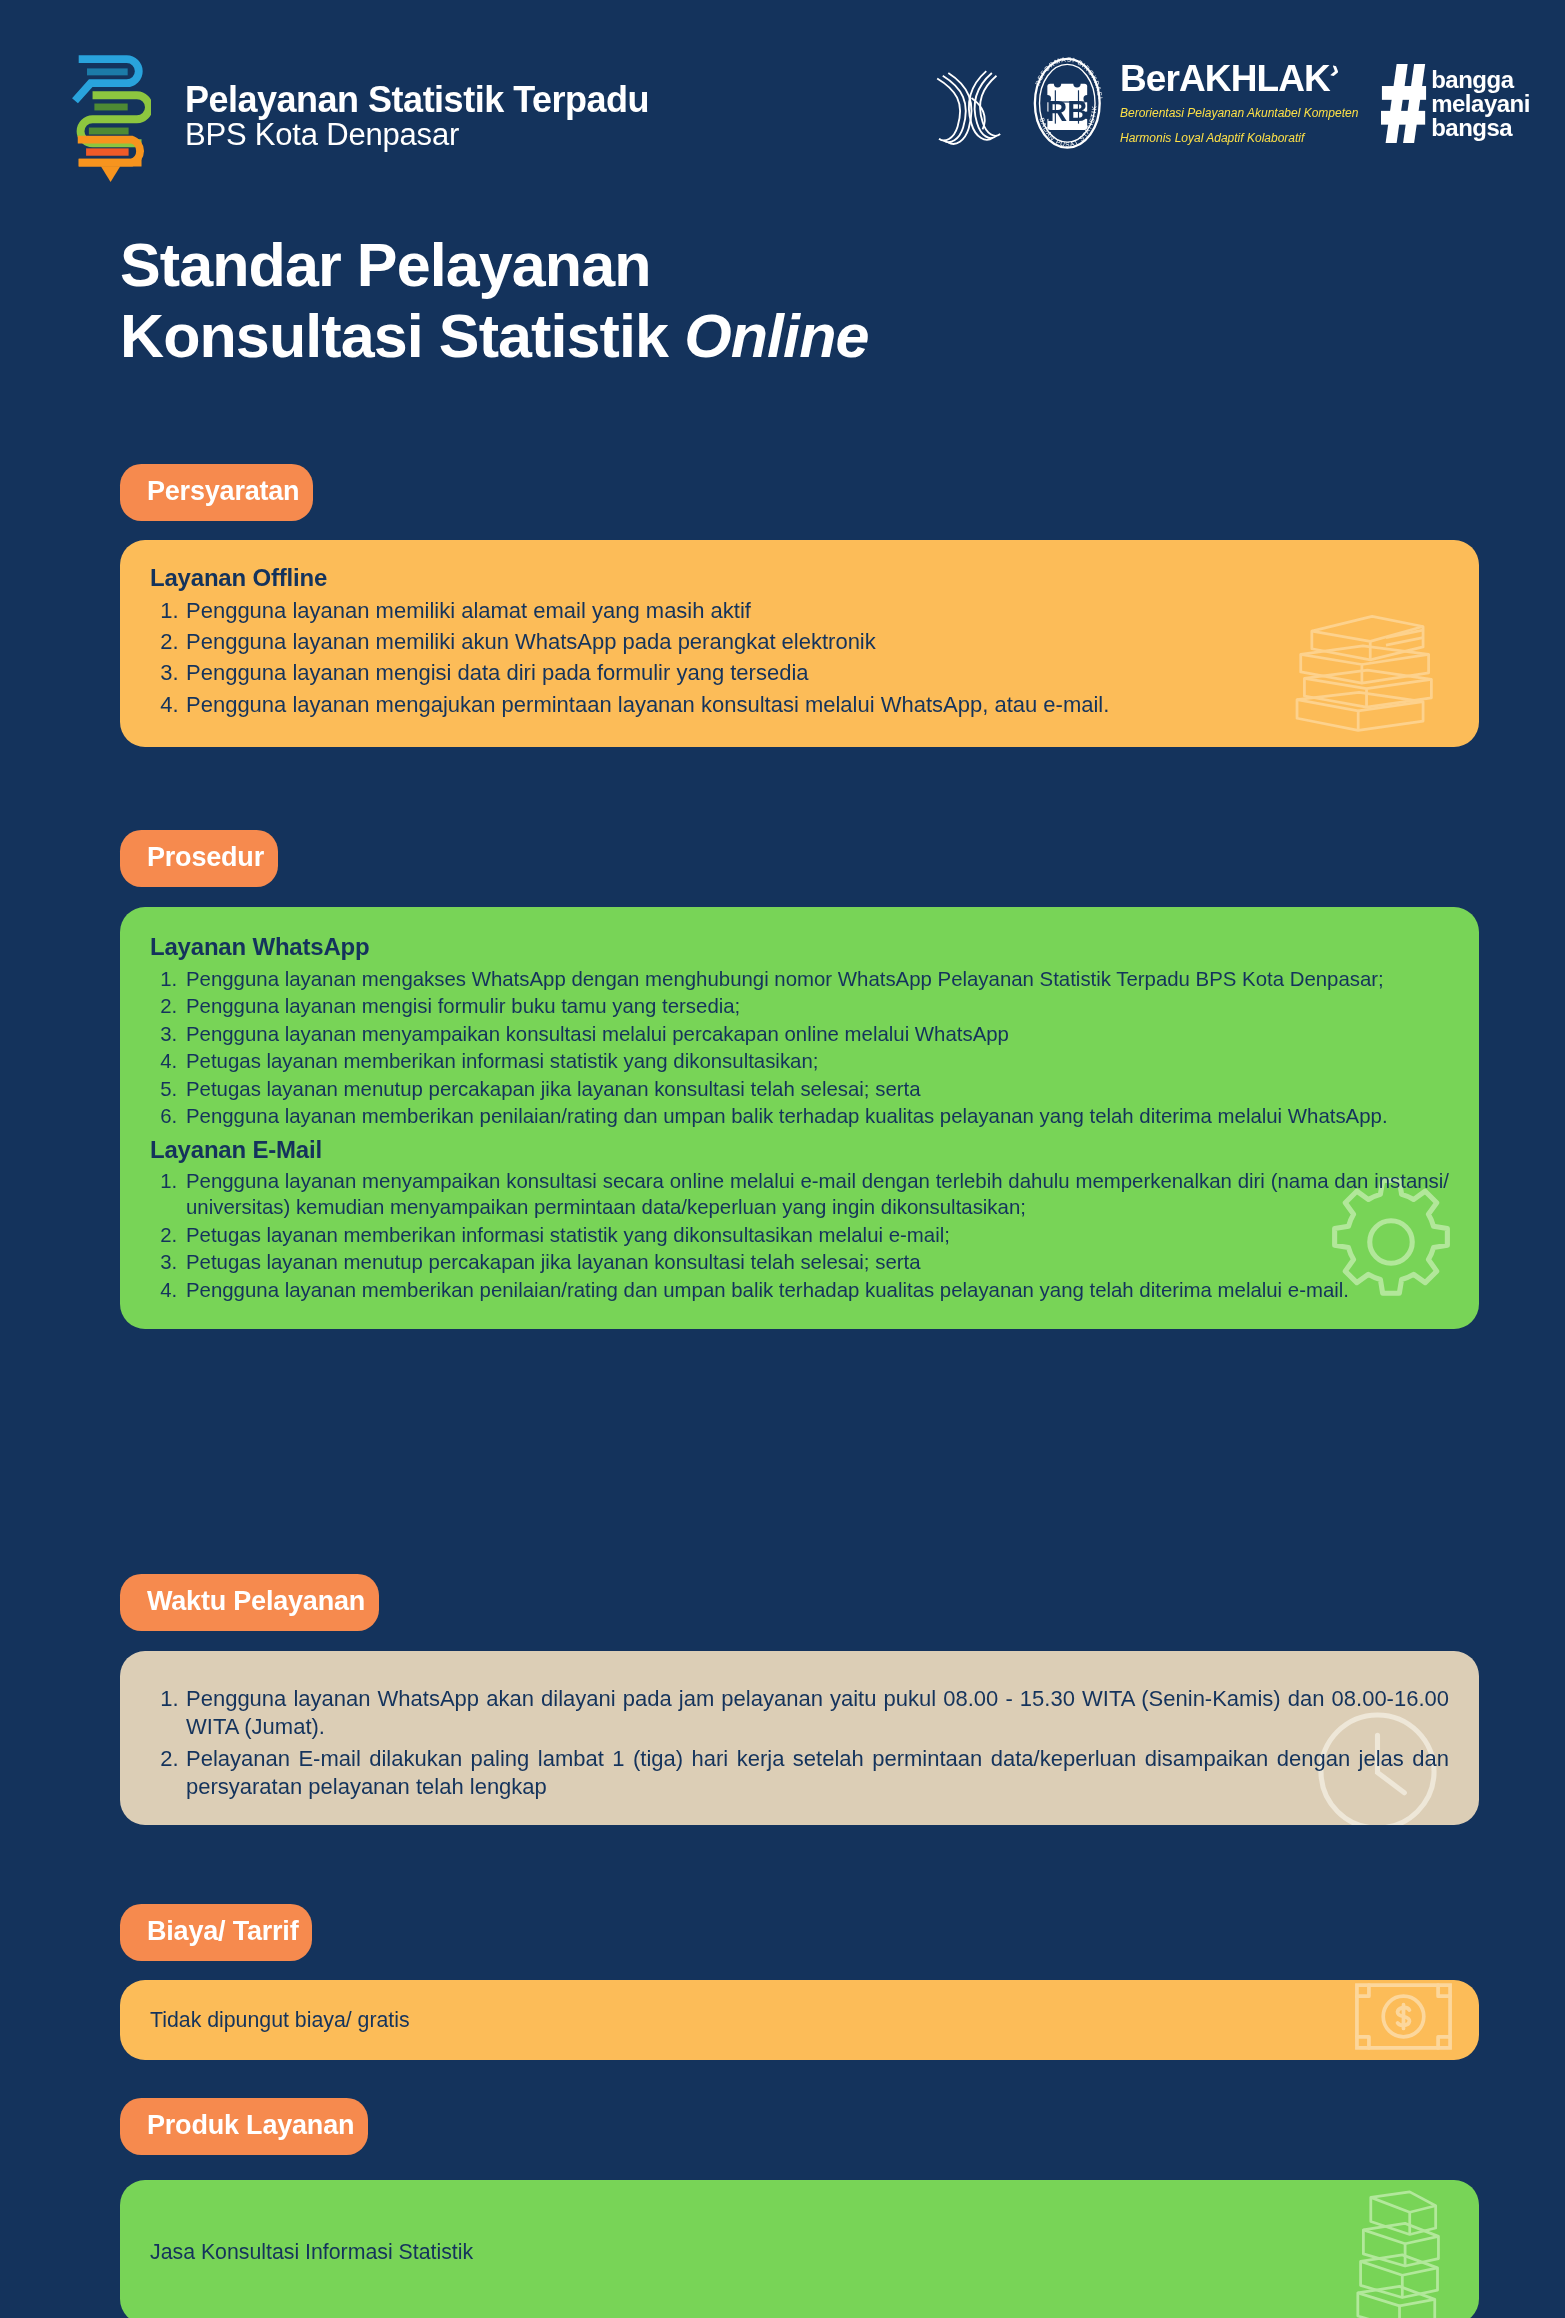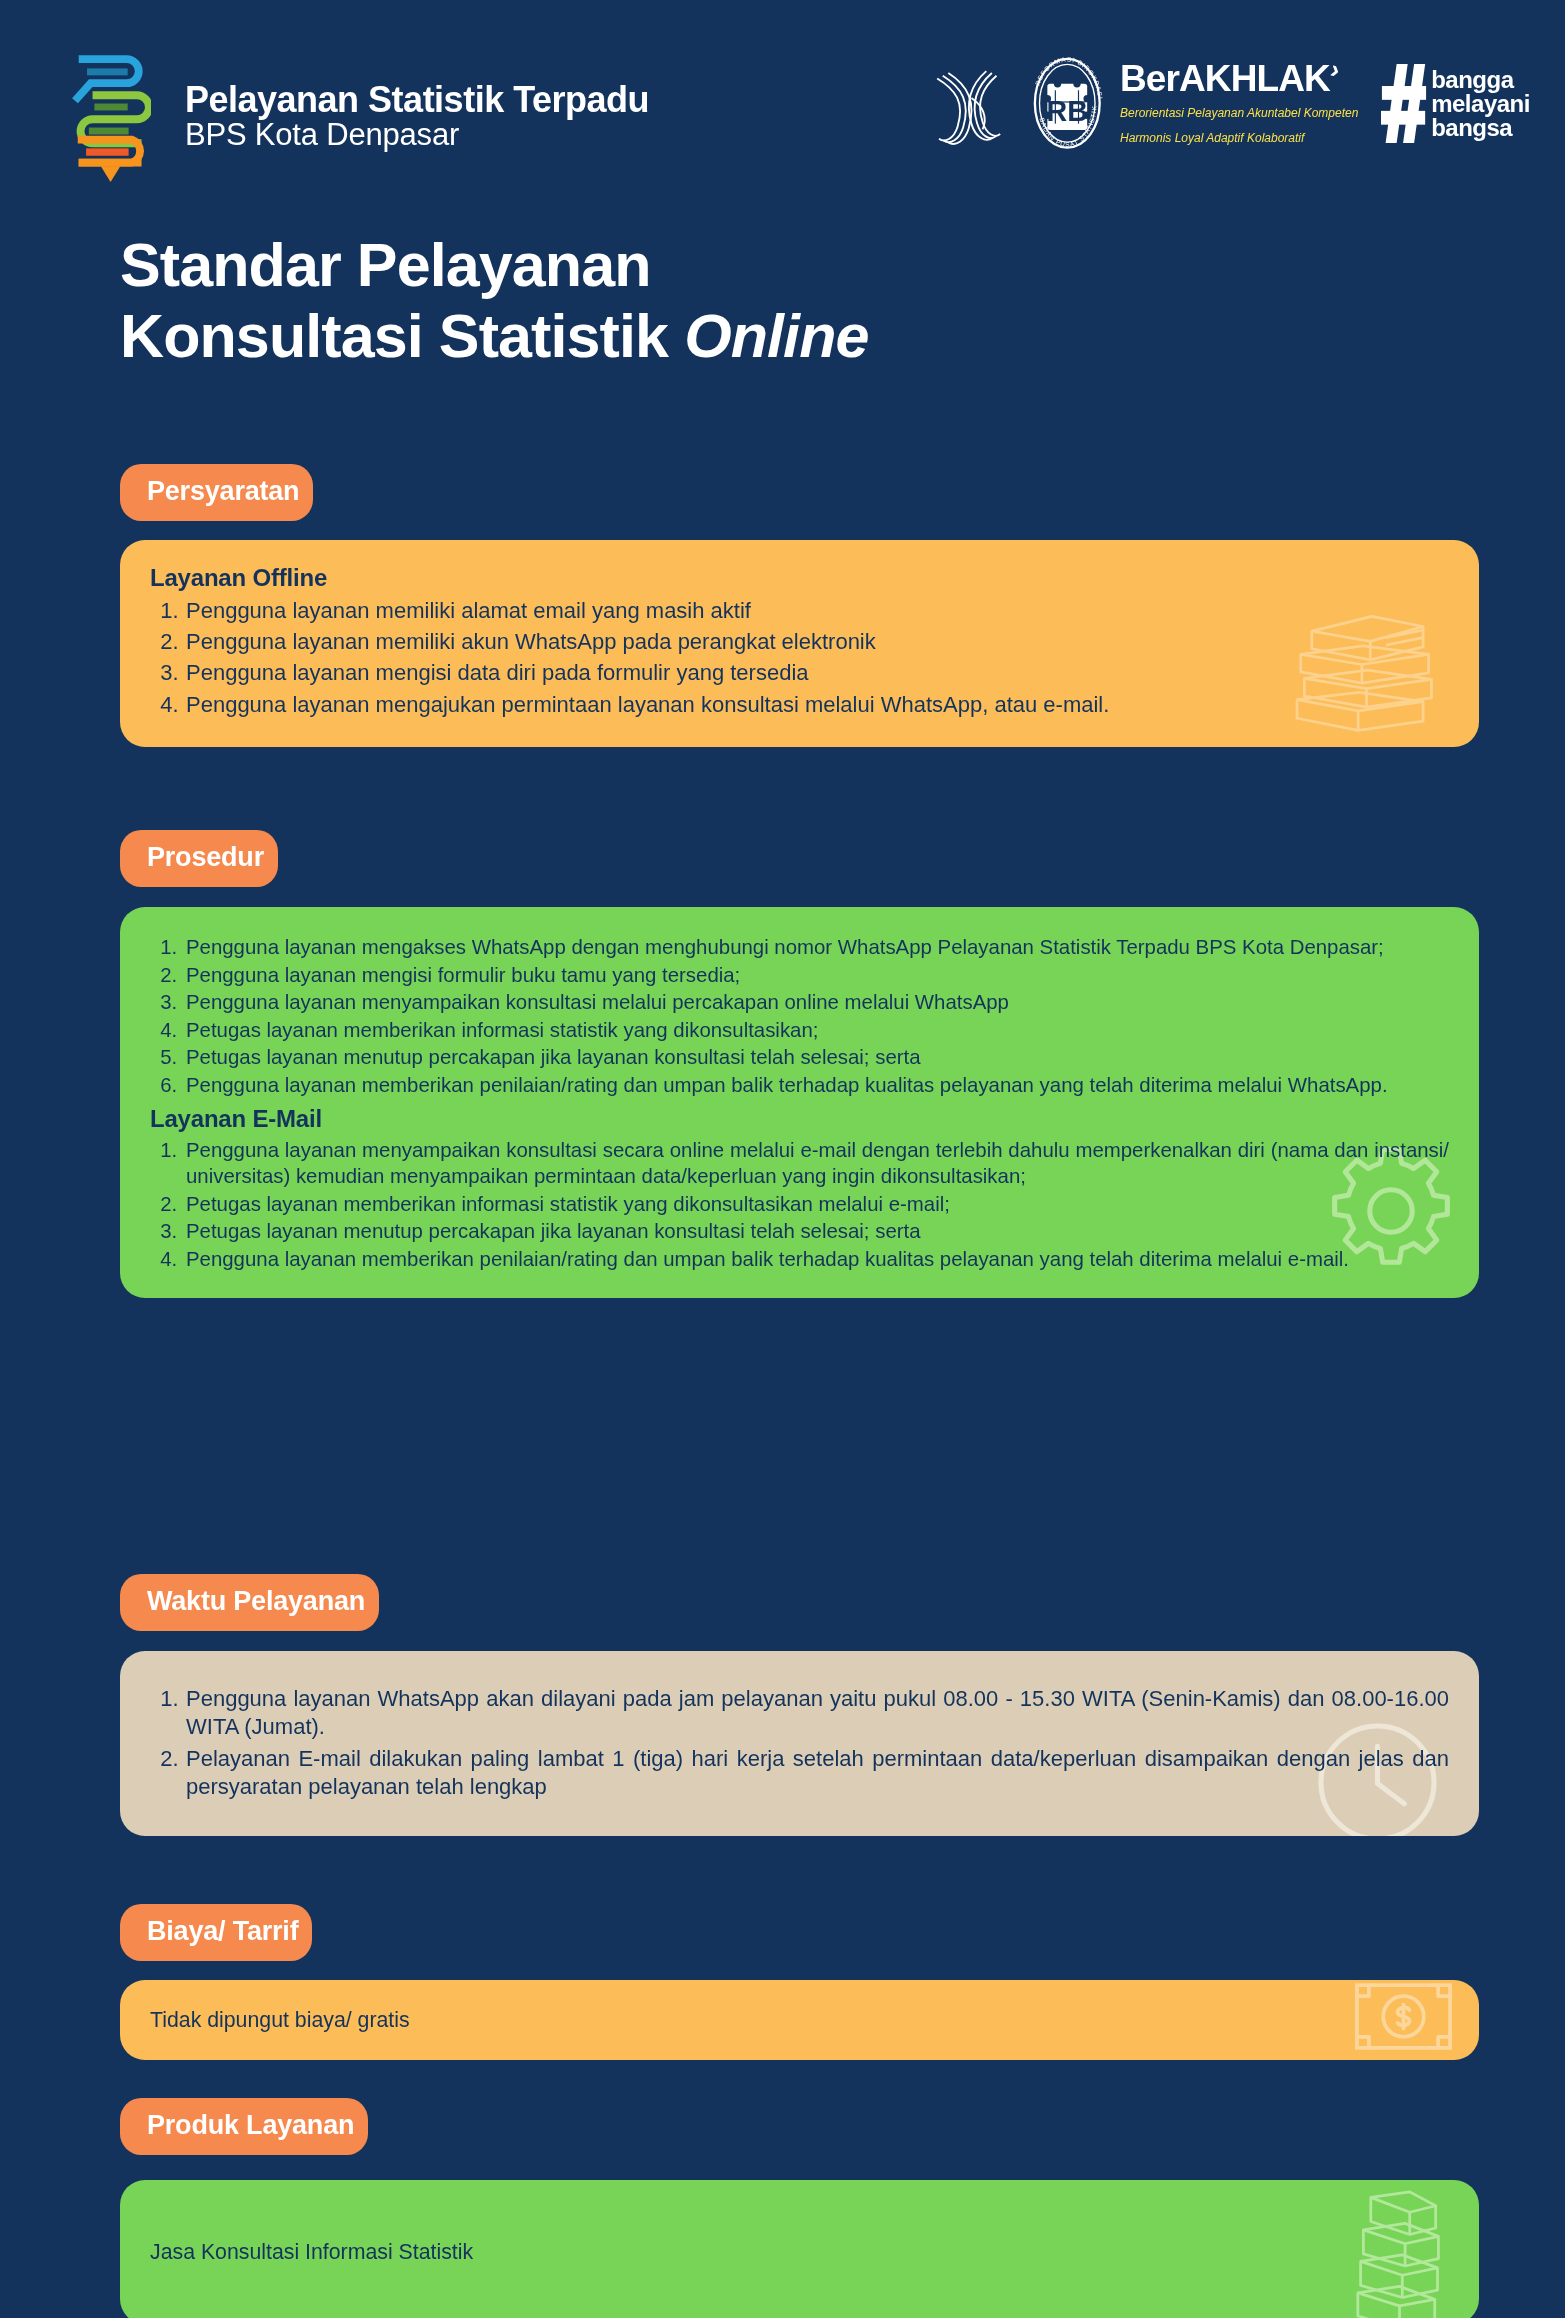--- a/index.html
+++ b/index.html
@@ -216,41 +216,42 @@
   <div class="sec" style="left:120px; top:830px;">
     <div class="pill">Prosedur</div>
   </div>
   <div class="sec panel green" style="left:120px; top:907px; width:1359px; padding-top:26px;">
     <div class="art" style="right:21.3px; bottom:18.5px; opacity:.6;">
       <svg width="134" height="134" viewBox="0 0 290 290" fill="none" stroke="#D9F5C8" stroke-width="11" stroke-linejoin="round">
         <path d="M127 12 h36 l5 30 a103 103 0 0 1 26 11 l25-18 25 25 -18 25 a103 103 0 0 1 11 26 l30 5 v36 l-30 5 a103 103 0 0 1 -11 26 l18 25 -25 25 -25-18 a103 103 0 0 1 -26 11 l-5 30 h-36 l-5-30 a103 103 0 0 1 -26-11 l-25 18 -25-25 18-25 a103 103 0 0 1 -11-26 l-30-5 v-36 l30-5 a103 103 0 0 1 11-26 l-18-25 25-25 25 18 a103 103 0 0 1 26-11 z"></path>
         <circle cx="145" cy="145" r="46"></circle>
       </svg>
     </div>
+    <div class="sub-head">Layanan WhatsApp</div>
     <ol class="items tight">
       <li>Pengguna layanan mengakses WhatsApp dengan menghubungi nomor WhatsApp Pelayanan Statistik Terpadu BPS Kota Denpasar;</li>
       <li>Pengguna layanan mengisi formulir buku tamu yang tersedia;</li>
       <li>Pengguna layanan menyampaikan konsultasi melalui percakapan online melalui WhatsApp</li>
       <li>Petugas layanan memberikan informasi statistik yang dikonsultasikan;</li>
       <li>Petugas layanan menutup percakapan jika layanan konsultasi telah selesai; serta</li>
       <li>Pengguna layanan memberikan penilaian/rating dan umpan balik terhadap kualitas pelayanan yang telah diterima melalui WhatsApp.</li>
     </ol>
     <div class="sub-head" style="margin-top:6.5px;">Layanan E-Mail</div>
     <ol class="items tight">
       <li>Pengguna layanan menyampaikan konsultasi secara online melalui e-mail dengan terlebih dahulu memperkenalkan diri (nama dan instansi/ universitas) kemudian menyampaikan permintaan data/keperluan yang ingin dikonsultasikan;</li>
       <li>Petugas layanan memberikan informasi statistik yang dikonsultasikan melalui e-mail;</li>
       <li>Petugas layanan menutup percakapan jika layanan konsultasi telah selesai; serta</li>
       <li>Pengguna layanan memberikan penilaian/rating dan umpan balik terhadap kualitas pelayanan yang telah diterima melalui e-mail.</li>
     </ol>
   </div>
 
   <div class="sec" style="left:120px; top:1574px;">
     <div class="pill">Waktu Pelayanan</div>
   </div>
-  <div class="sec panel beige" style="left:120px; top:1651px; width:1359px; padding-top:31px; padding-bottom:31px;">
+  <div class="sec panel beige" style="left:120px; top:1651px; width:1359px; padding-top:31px; padding-bottom:20px;">
     <div class="art" style="right:32px; bottom:-18.5px; opacity:.75;">
       <svg width="139" height="139" viewBox="0 0 300 300" fill="none" stroke="#F4EFE3" stroke-width="11">
         <circle cx="150" cy="150" r="122"></circle>
         <path d="M150 72 V152 L208 196" stroke-linecap="round"></path>
       </svg>
     </div>
     <ol class="items">
       <li>Pengguna layanan WhatsApp akan dilayani pada jam pelayanan yaitu pukul 08.00 - 15.30 WITA (Senin-Kamis) dan 08.00-16.00 WITA (Jumat).</li>
       <li>Pelayanan E-mail dilakukan paling lambat 1 (tiga) hari kerja setelah permintaan data/keperluan disampaikan dengan jelas dan persyaratan pelayanan telah lengkap</li>
     </ol>

